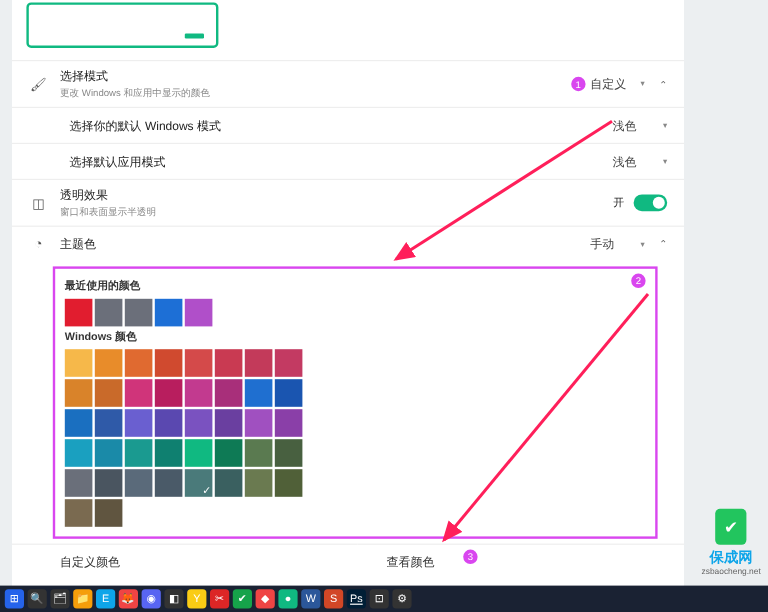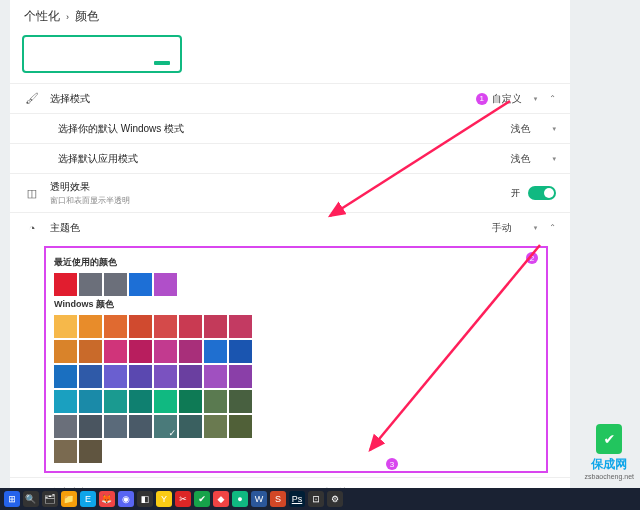--- a/index.html
+++ b/index.html
@@ -38,34 +38,30 @@
   .watermark .shield{width:26px;height:30px;background:#22c55e;border-radius:4px;display:flex;align-items:center;justify-content:center;color:#fff;font-size:14px;margin:0 auto 2px}
   .watermark .t1{font-size:12px;font-weight:700;color:#0ea5e9}
   .watermark .t2{font-size:7px;color:#666}
   svg.arrow{position:absolute;pointer-events:none}
   .b3{position:absolute;width:12px;height:12px;border-radius:50%;background:#d946ef;color:#fff;font-size:8px;display:flex;align-items:center;justify-content:center}
 </style>
 </head>
 <body>
 
 <div class="page">
-  <div class="breadcrumb">
-    <span>个性化</span>
-    <span class="chev">›</span>
-    <span>颜色</span>
-  </div>
 
   <div class="thumb-wrap">
     <div class="thumb-bar"></div>
   </div>
 
   <div class="row">
     <div class="ic">🖌</div>
     <div class="txt">
       <div>选择模式</div>
+      <div class="sub">更改 Windows 和应用中显示的颜色</div>
     </div>
     <span class="badge">1</span>
     <div class="select">
       <span class="v">自定义</span>
       <span class="dd">▾</span>
     </div>
     <span class="expand">⌃</span>
   </div>
 
   <div class="row indent">

